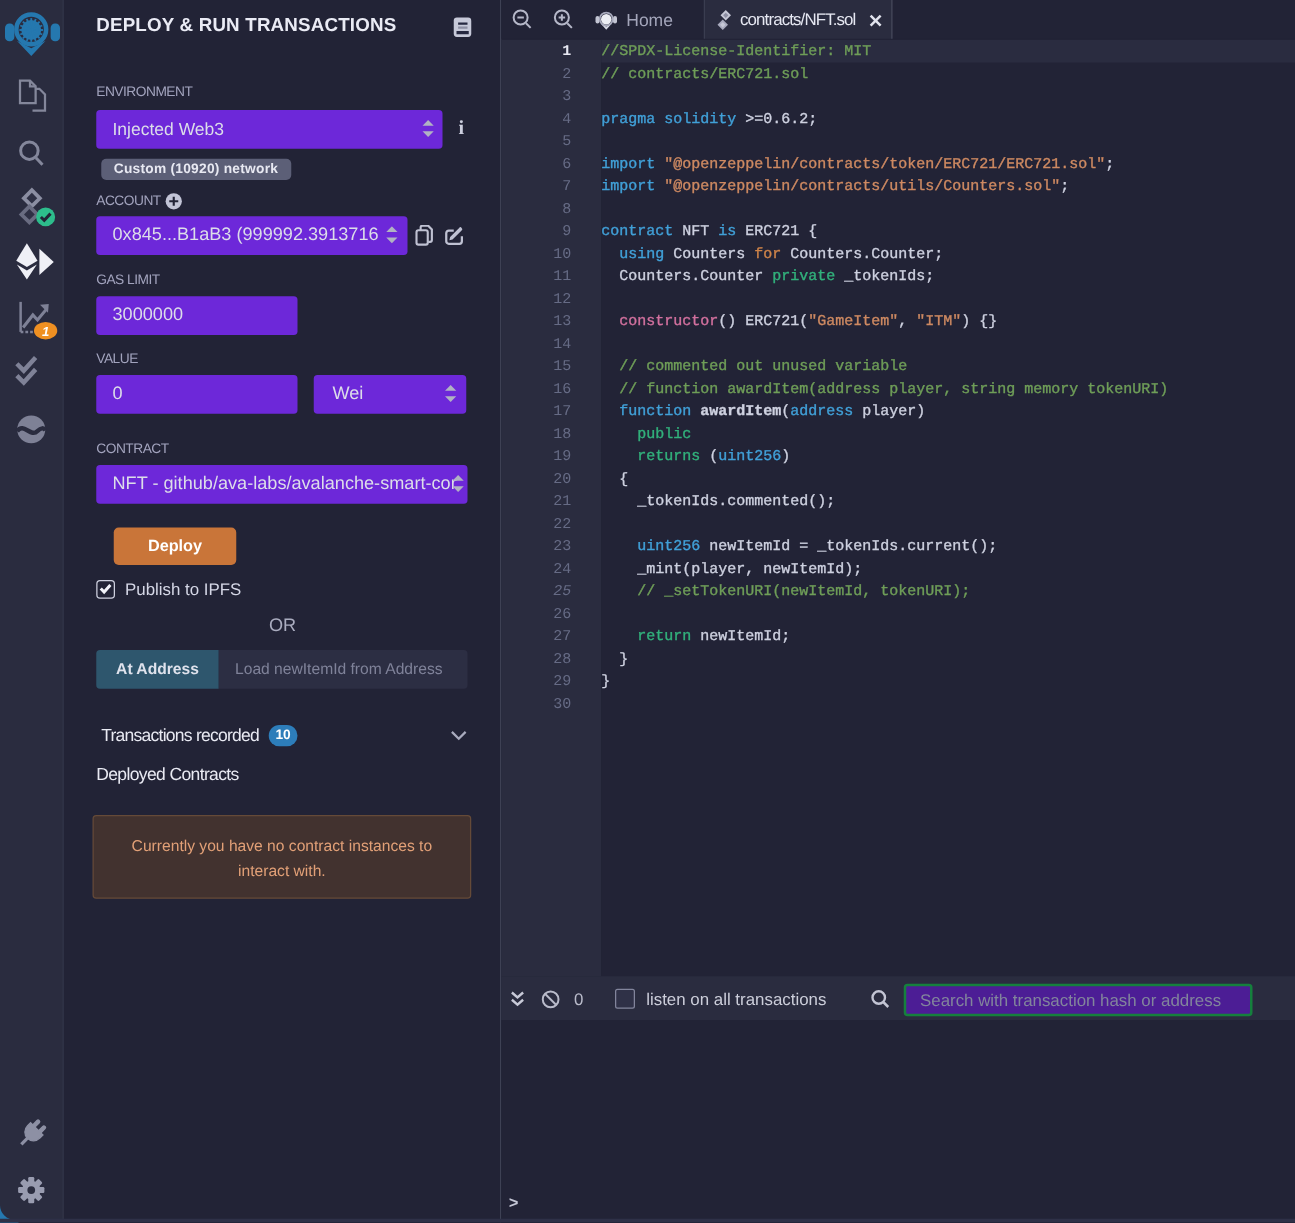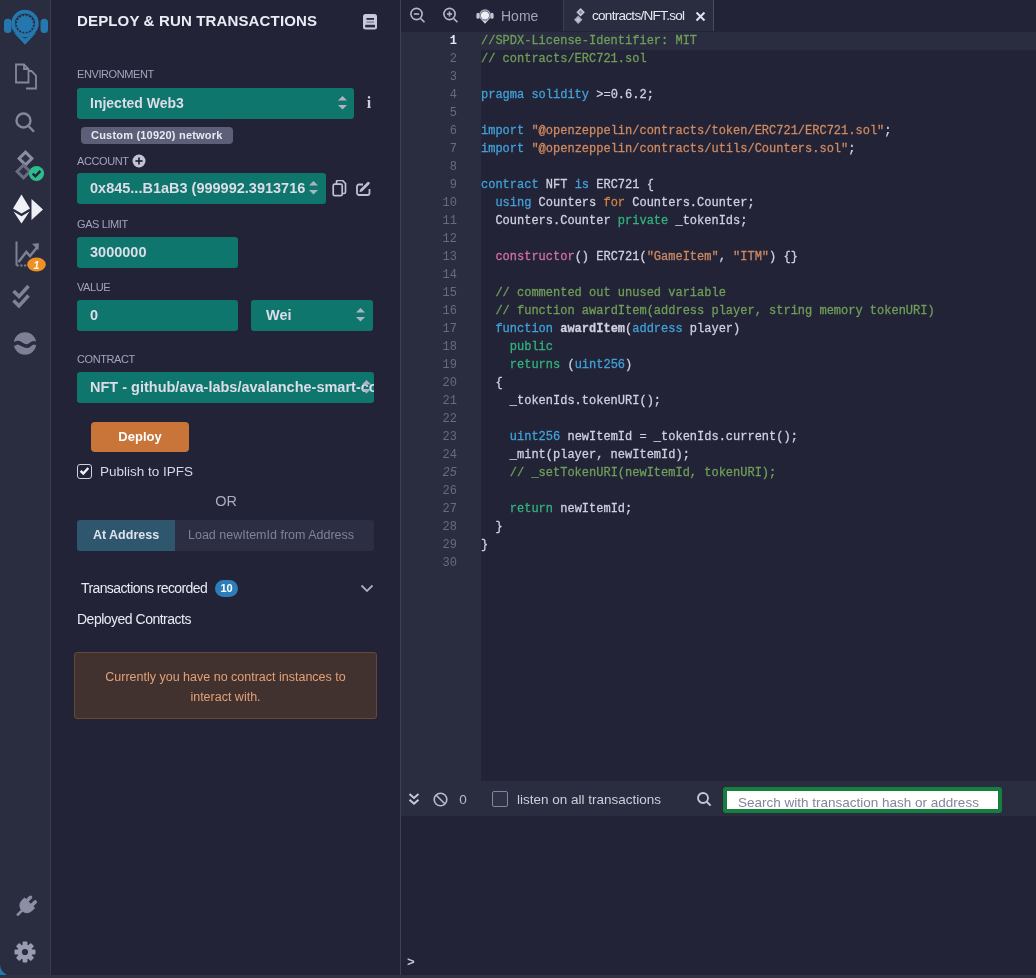--- a/index.html
+++ b/index.html
@@ -5,21 +5,21 @@
   * { margin:0; padding:0; box-sizing:border-box; }
   html,body { width:1036px; height:978px; overflow:hidden; }
   body { background:#222336; font-family:"Liberation Sans",sans-serif; position:relative; }
   .abs { position:absolute; }
   
   #bluecorner { left:0; top:956; width:22px; height:22px; background:#2578af; border-radius:50%; left:-6px; top:962px; }
   #iconbar { left:0; top:0; width:51px; height:976px; background:#2a2c3f; border-right:1px solid #3a3d50; border-radius:0 0 0 12px; }
   
   #panel { left:52px; top:0; width:349px; height:978px; background:#222336; border-right:1px solid #3e4154; }
   .lbl { position:absolute; left:25px; font-size:11px; color:#a2a3bd; letter-spacing:-0.4px; }
-  .sel { position:absolute; background:#0f766e; border-radius:3px; color:#dcdde9; font-size:14.5px; line-height:30px; padding-left:13px; white-space:nowrap; overflow:hidden;font-weight:bold; }
+  .sel { position:absolute; background:#6d28d9; border-radius:3px; color:#dcdde9; font-size:14.5px; line-height:30px; padding-left:13px; white-space:nowrap; overflow:hidden; }
   
   #tabbar { left:401px; top:0; width:635px; height:31px; background:#222336; }
   #gutter { left:401px; top:32px; width:80px; height:749px; background:#2a2c3f; }
   #codearea { left:481px; top:32px; width:555px; height:749px; background:#222336; }
   #line1hl { left:481px; top:32px; width:555px; height:18px; background:#2a2c40; }
   pre, .mono { font-family:"Liberation Mono",monospace; }
   .cl { position:absolute; left:481px; font-size:12px; line-height:18px; white-space:pre; color:#ced1e0; font-family:"Liberation Mono",monospace; -webkit-text-stroke:0.28px; }
   .ln { position:absolute; left:401px; width:56px; text-align:right; font-size:12px; line-height:18px; color:#666b85; font-family:"Liberation Mono",monospace; }
   .c { color:#6f9e58; } 
   .k { color:#41a0d8; } 
@@ -258,21 +258,21 @@
 <div class="cl" style="top:302px;">  <span class="c">// function awardItem(address player, string memory tokenURI)</span></div>
 <div class="ln" style="top:320px;">17</div>
 <div class="cl" style="top:320px;">  <span class="k">function</span> <b>awardItem</b>(<span class="k">address</span> player)</div>
 <div class="ln" style="top:338px;">18</div>
 <div class="cl" style="top:338px;">    <span class="g">public</span></div>
 <div class="ln" style="top:356px;">19</div>
 <div class="cl" style="top:356px;">    <span class="g">returns</span> (<span class="k">uint256</span>)</div>
 <div class="ln" style="top:374px;">20</div>
 <div class="cl" style="top:374px;">  {</div>
 <div class="ln" style="top:392px;">21</div>
-<div class="cl" style="top:392px;">    _tokenIds.tokenURI();</div>
+<div class="cl" style="top:392px;">    _tokenIds.commented();</div>
 <div class="ln" style="top:410px;">22</div>
 <div class="ln" style="top:428px;">23</div>
 <div class="cl" style="top:428px;">    <span class="k">uint256</span> newItemId = _tokenIds.current();</div>
 <div class="ln" style="top:446px;">24</div>
 <div class="cl" style="top:446px;">    _mint(player, newItemId);</div>
 <div class="ln" style="top:464px;font-style:italic;">25</div>
 <div class="cl" style="top:464px;">    <span class="c">// _setTokenURI(newItemId, tokenURI);</span></div>
 <div class="ln" style="top:482px;">26</div>
 <div class="ln" style="top:500px;">27</div>
 <div class="cl" style="top:500px;">    <span class="g">return</span> newItemId;</div>
@@ -291,14 +291,14 @@
   <circle cx="7.5" cy="7.5" r="6.3" fill="none" stroke="#b9bbca" stroke-width="1.6"></circle>
   <line x1="3.2" y1="3.2" x2="11.8" y2="11.8" stroke="#b9bbca" stroke-width="1.6"></line>
 </svg>
 <div class="abs" style="left:455px;top:792px;width:16px;text-align:center;font-size:13.5px;color:#b9bbca;">0</div>
 <div class="abs" style="left:492px;top:791px;width:16px;height:16px;border:1px solid #82859c;border-radius:2px;background:#2f3147;"></div>
 <div class="abs" style="left:517px;top:792px;font-size:13.5px;color:#ccceda;">listen on all transactions</div>
 <svg class="abs" width="18" height="18" style="left:696px;top:791px" xmlns="http://www.w3.org/2000/svg">
   <circle cx="7" cy="7" r="5" fill="none" stroke="#c3c5d4" stroke-width="1.9"></circle>
   <line x1="10.8" y1="10.8" x2="14.6" y2="14.6" stroke="#c3c5d4" stroke-width="2"></line>
 </svg>
-<div class="abs" style="left:723px;top:787px;width:279px;height:26px;background:#ffffff;border:4px solid #15803d;border-radius:3px;color:#82859c;font-size:13.5px;line-height:24px;padding-left:11px;">Search with transaction hash or address</div>
+<div class="abs" style="left:723px;top:787px;width:279px;height:26px;background:#4c1d95;border:2px solid #15803d;border-radius:3px;color:#82859c;font-size:13.5px;line-height:24px;padding-left:11px;">Search with transaction hash or address</div>
 <div class="abs mono" style="left:407px;top:955px;font-size:13px;font-weight:bold;color:#c5c7d6;">&gt;</div>
 
 </body></html>

